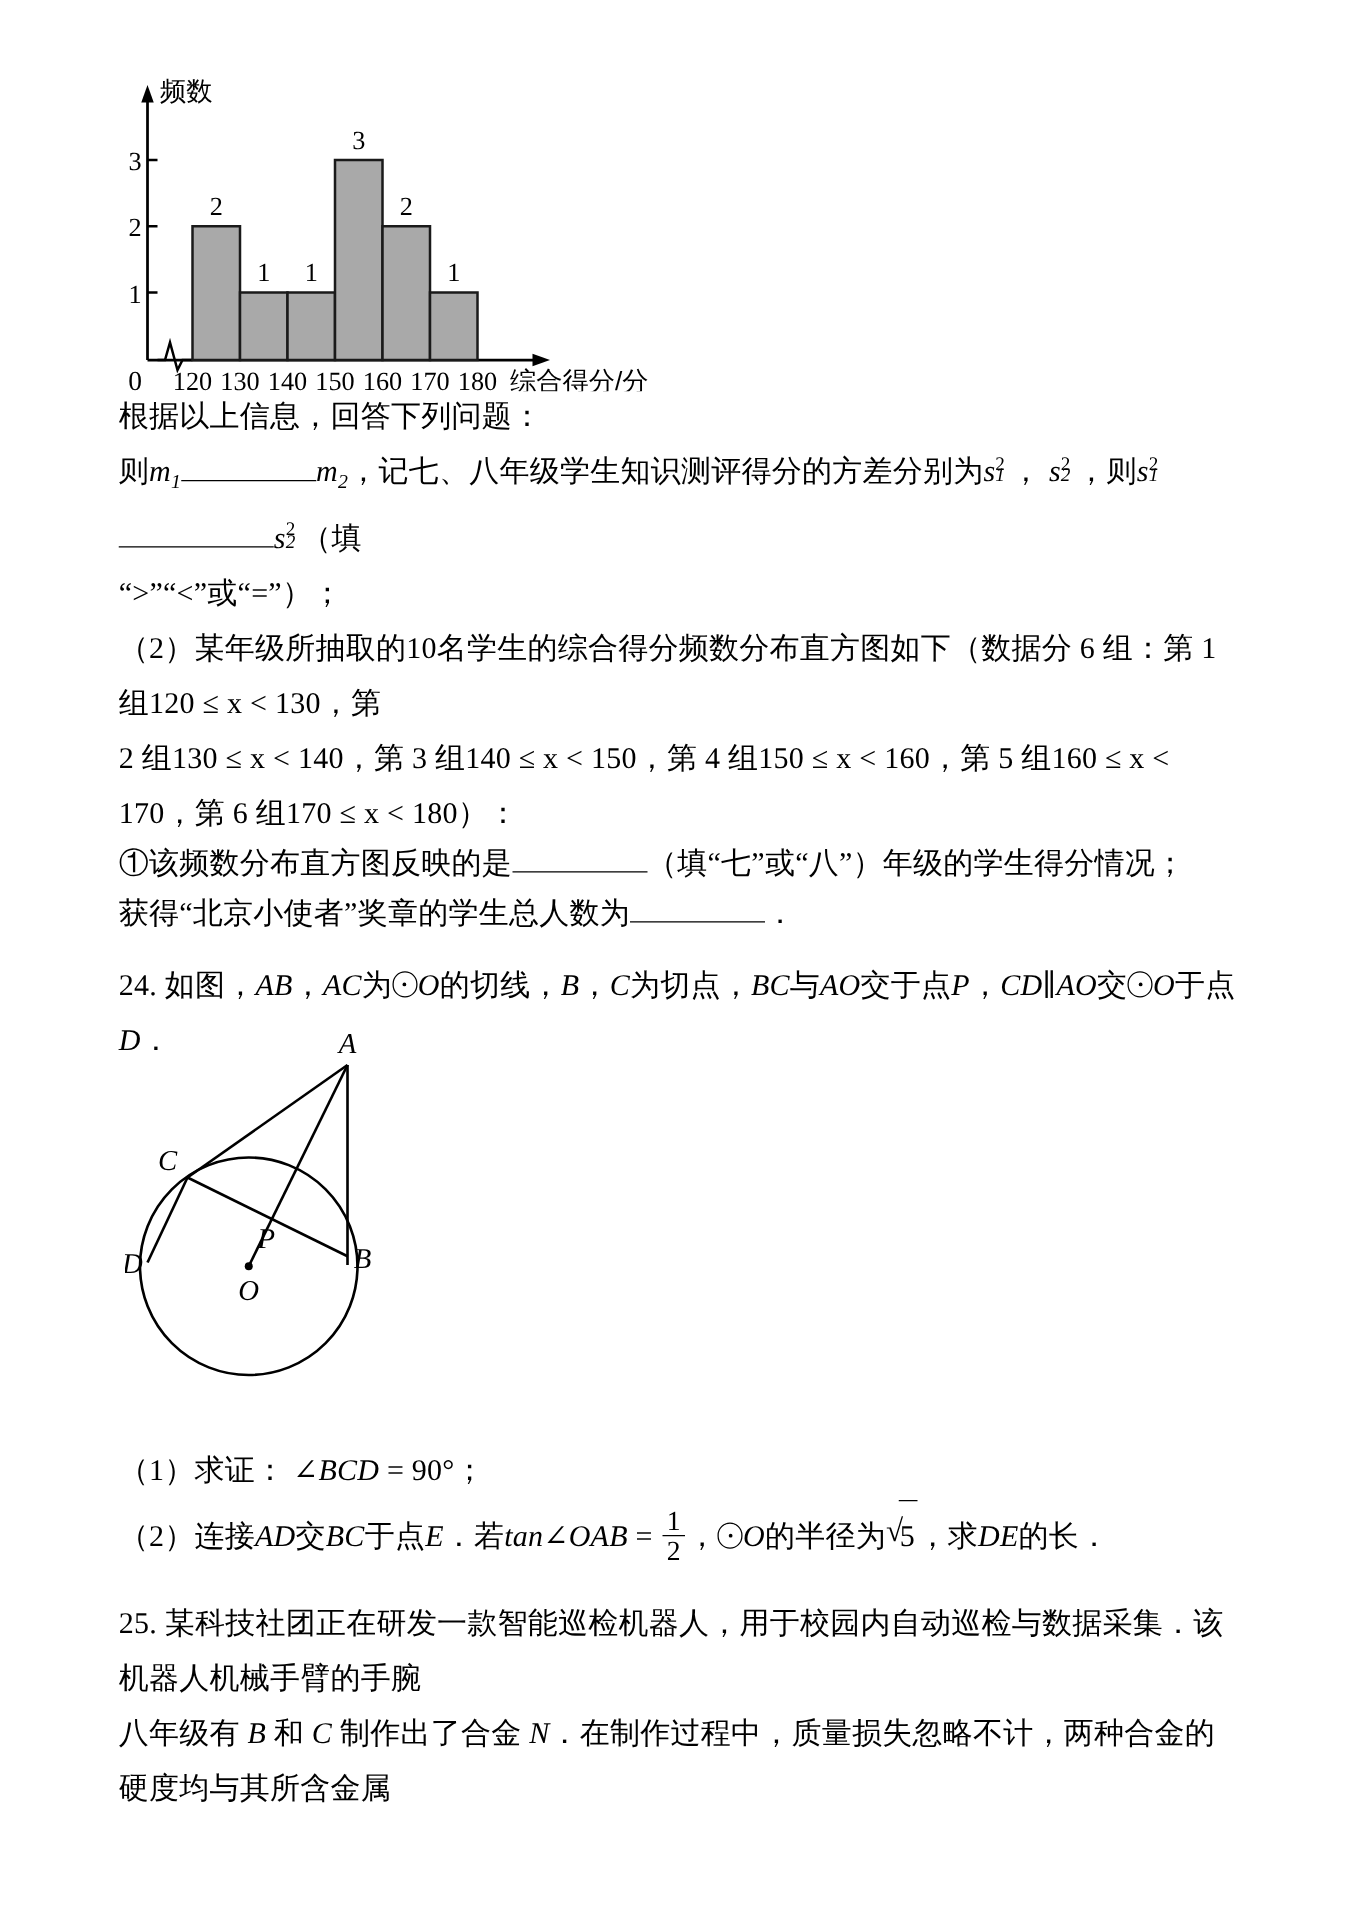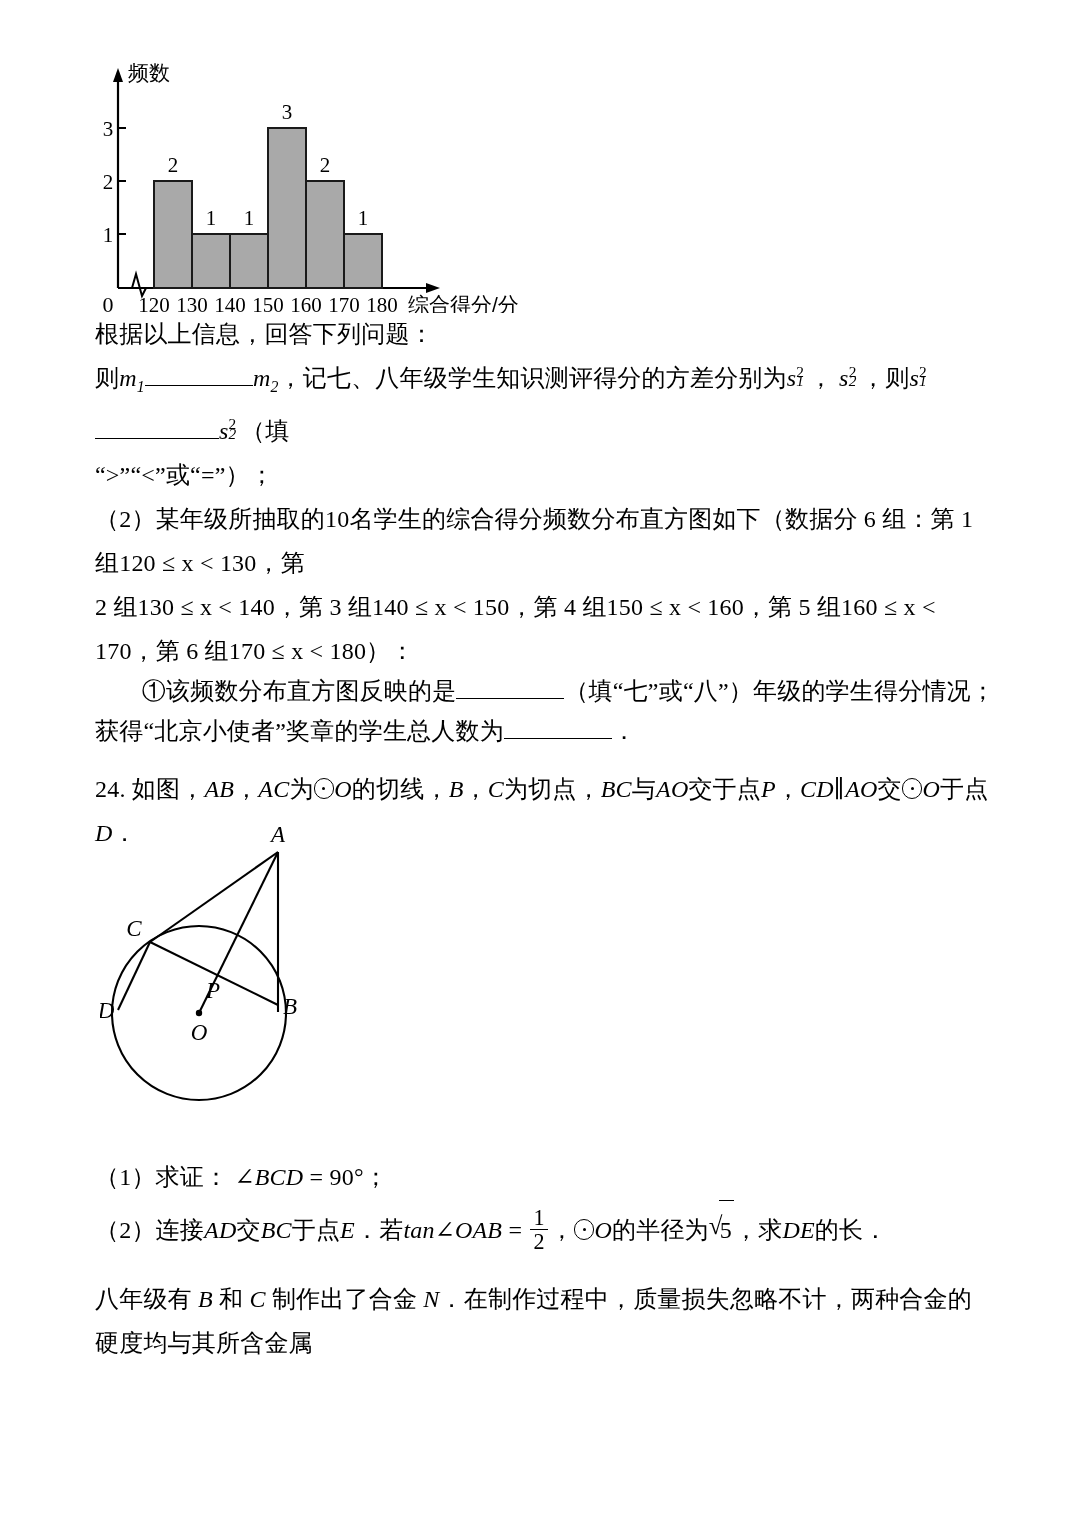--- a/index.html
+++ b/index.html
@@ -40,21 +40,21 @@
 
   p.line {
     margin: 0 0 0 0;
     font-size: 24px;
     line-height: 44px;
     letter-spacing: 0.2px;
     white-space: normal;
     text-align: left;
   }
 
-  p.tight { line-height: 36px; text-align: right; }
+  p.tight { line-height: 36px; }
 
   em.mi {
     font-style: italic;
     font-family: "Liberation Serif", "DejaVu Serif", serif;
   }
 
   .sub { font-size: 0.66em; vertical-align: sub; font-style: italic; }
 
   .sq-wrap {
     display: inline-block;
@@ -254,20 +254,23 @@
     <p class="line">
       <span>（1）</span><span>求证：</span>&nbsp;<em class="mi">∠BCD</em><span> = 90°；</span>
     </p>
 
     <p class="line" style="line-height:58px">
       <span>（2）</span><span>连接</span><em class="mi">AD</em><span>交</span><em class="mi">BC</em><span>于点</span><em class="mi">E</em><span>．若</span><em class="mi">tan∠OAB</em><span> = </span><span class="frac"><span class="num">1</span><span class="den">2</span></span><span>，</span><span class="odot"></span><em class="mi">O</em><span>的半径为</span><span class="rad"><span class="radicand">5</span></span><span>，求</span><em class="mi">DE</em><span>的长．</span>
     </p>
 
     <div class="sec-gap-2"></div>
 
+    <p class="line">
+      <span>25.</span>&nbsp;<span>某科技社团正在研发一款智能巡检机器人，用于校园内自动巡检与数据采集．该机器人机械手臂的手腕</span>
+    </p>
 
 
     <p class="line">
       <span>八年级有 </span><em class="mi">B</em><span> 和 </span><em class="mi">C</em><span> 制作出了合金 </span><em class="mi">N</em><span>．在制作过程中，质量损失忽略不计，两种合金的硬度均与其所含金属 </span>
     </p>
 
   </div>
 
   <div class="figure-geom">
     <svg width="340" height="288" viewBox="0 0 340 288">

